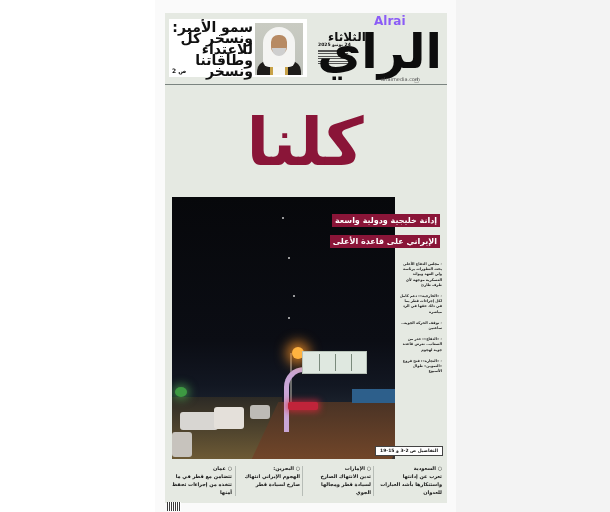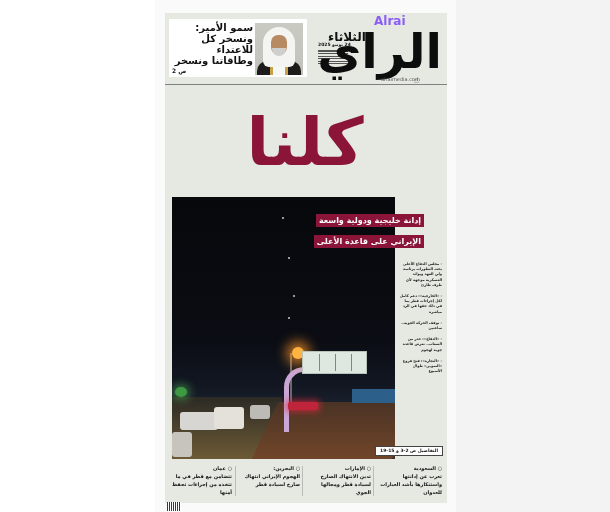--- a/index.html
+++ b/index.html
@@ -34,21 +34,21 @@
     .lead-photo .face { position:absolute; left:16px; top:12px; width:16px; height:20px; background:#b78a63; border-radius:8px 8px 9px 9px; }
     .lead-photo .beard { position:absolute; left:17px; top:25px; width:14px; height:8px; background:#cfcfcf; border-radius:0 0 7px 7px; }
     .lead-photo .bisht { position:absolute; left:2px; top:38px; width:44px; height:18px; background:#1e1c1a; border-radius:10px 10px 0 0; }
     .lead-photo .thobe { position:absolute; left:18px; top:38px; width:12px; height:16px; background:#f7f7f5; }
     .lead-photo .gold { position:absolute; left:15px; top:38px; width:3px; height:16px; background:#c8a248; }
     .lead-photo .gold2 { position:absolute; left:30px; top:38px; width:3px; height:16px; background:#c8a248; }
     .lead-text {
       position:absolute; left:171px; top:22px; width:82px;
       direction:rtl; text-align:right;
       font-family:"DejaVu Sans", sans-serif; font-weight:bold;
-      color:#111; font-size:10px; line-height:11px;
+      color:#111; font-size:14px; line-height:11px;
     }
     .lead-page { position:absolute; left:172px; top:67px; font-size:6px; color:#111; font-weight:bold; direction:rtl; }
     .logo-latin {
       position:absolute; left:374px; top:14px; font-family:"DejaVu Sans", sans-serif;
       font-weight:bold; font-size:12px; color:#8b5cf6; letter-spacing:0px;
     }
     .logo-arabic {
       position:absolute; left:350px; top:23px; width:92px; height:56px;
       font-family:"DejaVu Sans", sans-serif; font-weight:bold; color:#0d0d0d;
       font-size:48px; line-height:56px; direction:rtl; text-align:left;
@@ -82,21 +82,21 @@
     .photo .arch { position:absolute; left:112px; top:170px; width:26px; height:60px; border-left:5px solid #c9a6d6; border-top:5px solid #c9a6d6; border-radius:20px 0 0 0; }
     .photo .sign { position:absolute; left:130px; top:154px; width:63px; height:21px; background:#dfe8e0; border:1px solid #b7c2b8; }
     .photo .sign i { position:absolute; top:2px; width:1px; height:17px; background:#7a8a7c; }
     .photo .car { position:absolute; background:#cfcfcf; border-radius:3px; }
     .photo .redlights { position:absolute; left:116px; top:205px; width:30px; height:8px; background:#c0243a; border-radius:2px; box-shadow:0 0 6px 2px rgba(220,40,60,0.7); }
     .photo .bluebldg { position:absolute; left:180px; top:192px; width:43px; height:14px; background:#2d5f8b; }
     .photo .greenlight { position:absolute; left:3px; top:190px; width:12px; height:10px; background:#3d9a42; border-radius:50%; box-shadow:0 0 8px 3px rgba(90,200,90,0.5); }
     .photo .star { position:absolute; width:2px; height:2px; background:#c8c8c8; border-radius:50%; }
 
     .sub-headline {
-      position:absolute; left:292px; top:208px; width:132px;
+      position:absolute; left:308px; top:208px; width:132px;
       direction:rtl; text-align:right;
     }
     .sub-headline .line {
       display:inline-block; background:#8a1538; color:#ffffff;
       font-weight:bold; font-size:8px; line-height:11px; padding:1px 3px; margin-bottom:2px;
       white-space:nowrap;
     }
 
     
     .side-col {

